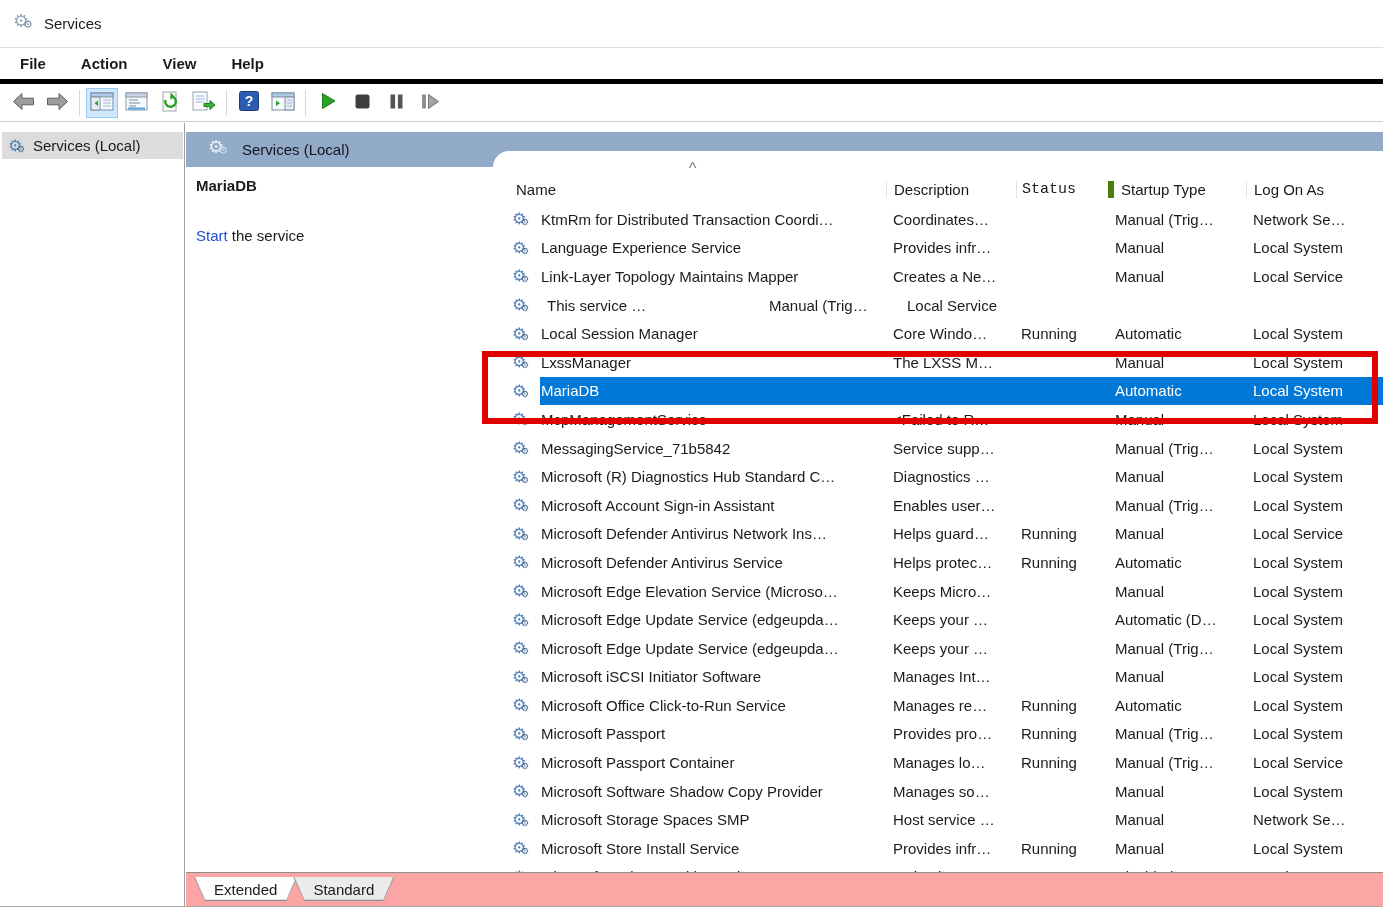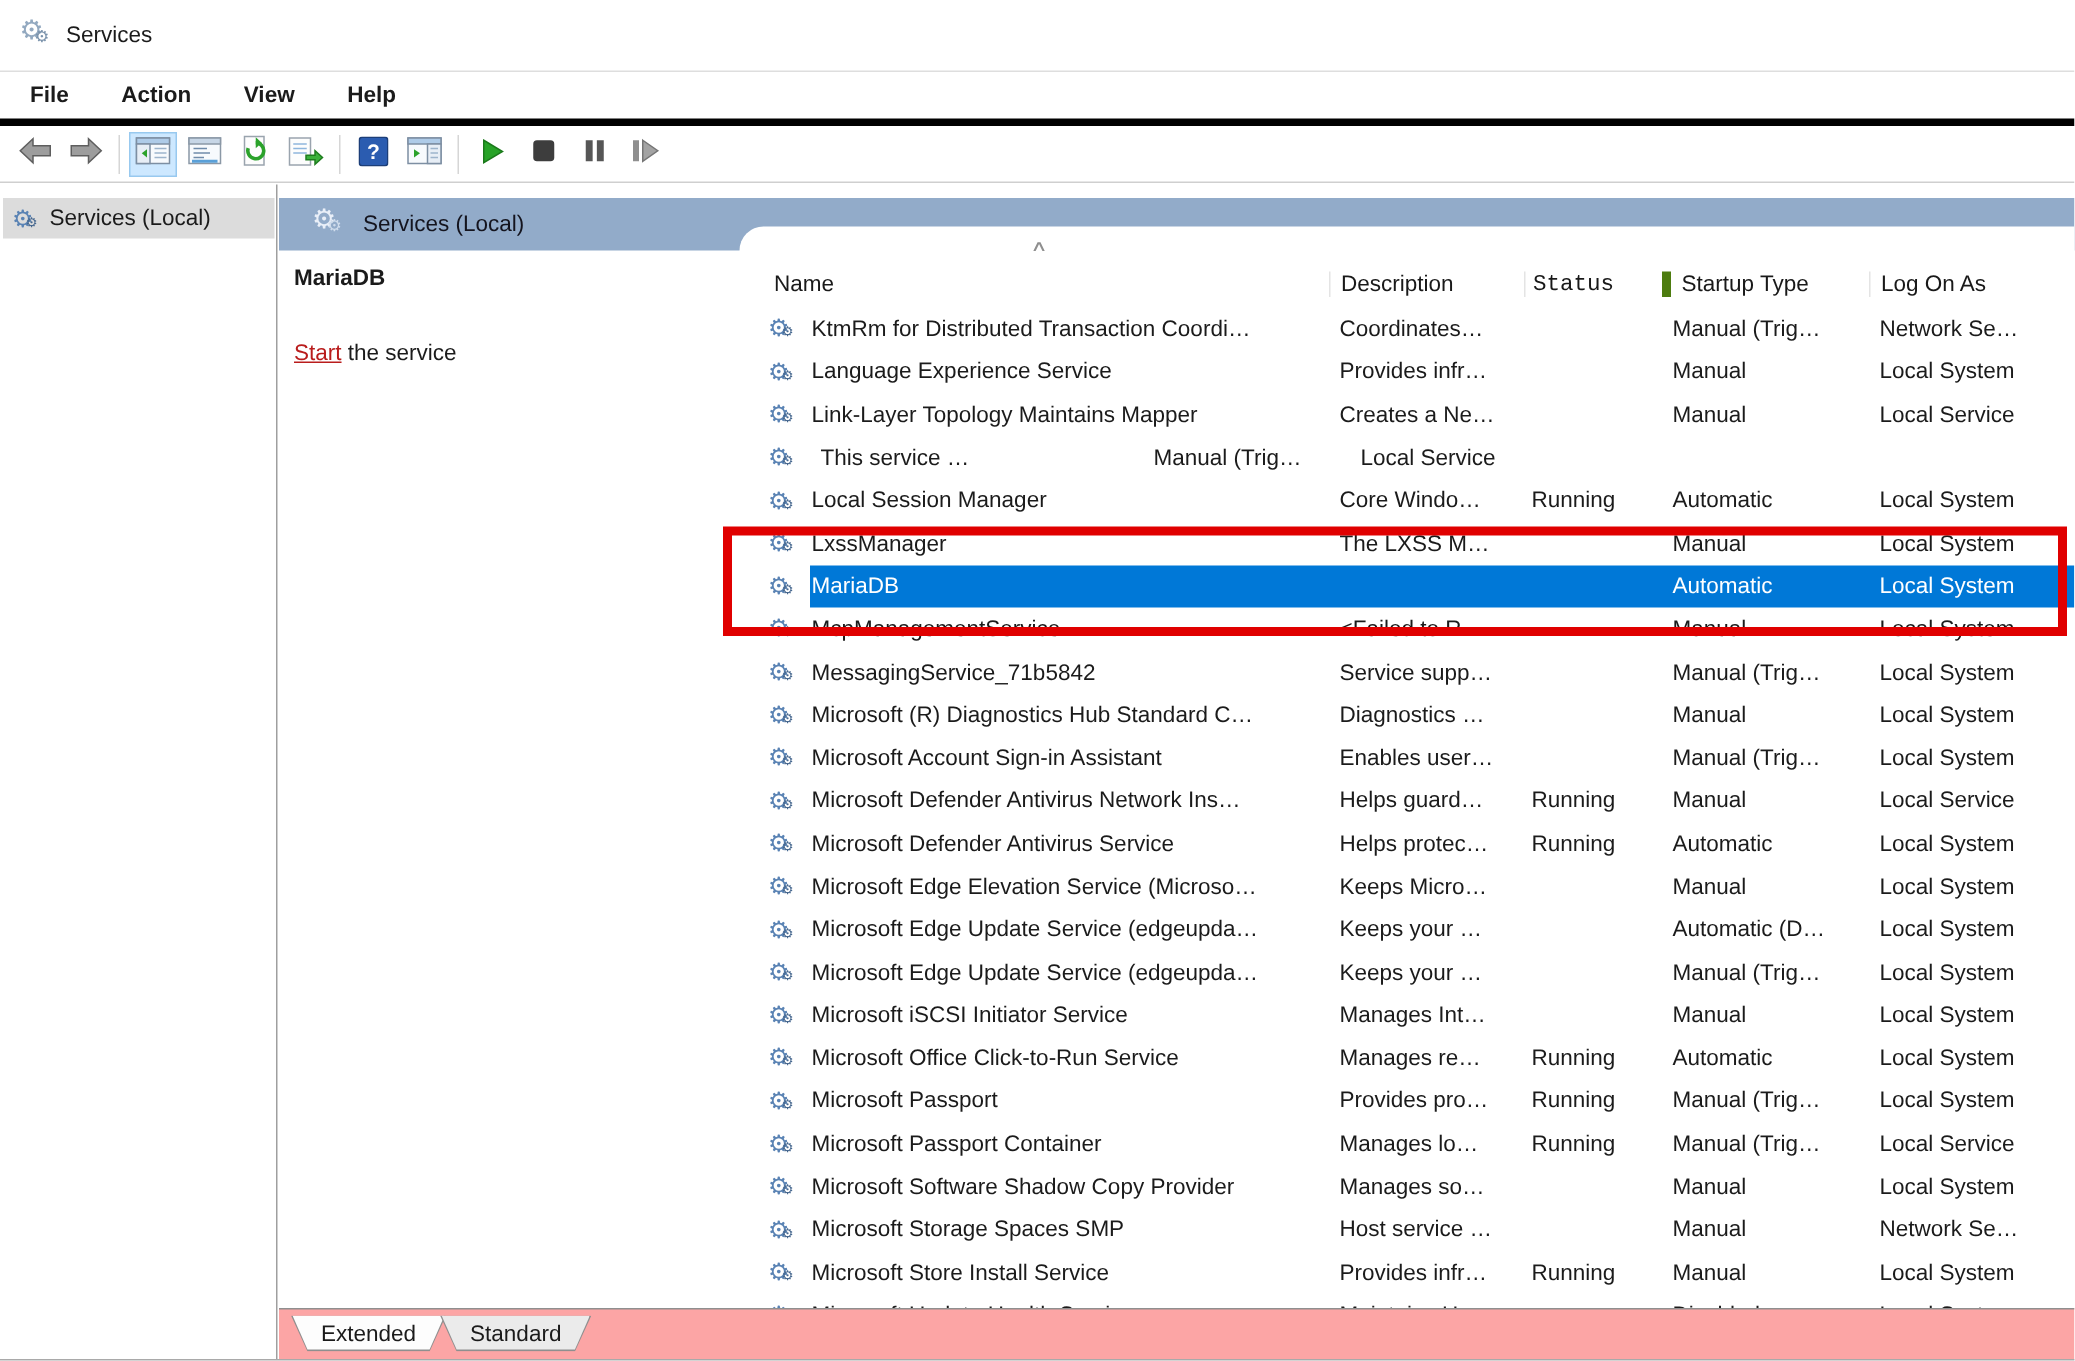--- a/index.html
+++ b/index.html
@@ -42,21 +42,21 @@
   .tree-item { position:absolute; left:2px; top:9px; width:181px; height:27px;
     background:#dcdcdc; display:flex; align-items:center; padding-left:6px; gap:5px; font-size:15px; }
   .content { position:absolute; left:186px; top:0; width:1197px; height:100%; background:#fff; }
   
   .panel-header { position:absolute; left:0; top:9px; width:100%; height:35px;
     background:#92abc9; display:flex; align-items:center; padding-left:22px; gap:12px; z-index:0; }
   .panel-header .ph-title { font-size:15px; color:#14141e; }
   
   .svc-title { position:absolute; left:10px; top:54px; font-size:15px; font-weight:bold; z-index:2; }
   .svc-action { position:absolute; left:10px; top:104px; font-size:15px; z-index:2; }
-  .svc-action a { color:#b91c1c; text-decoration:underline; cursor:pointer;text-align:right; }
+  .svc-action a { color:#1d4ed8; cursor:pointer;text-align:right; }
   
   .list-panel { position:absolute; left:307px; top:28px; width:890px; height:743px;
     background:#fff; border-top-left-radius:16px; z-index:1; overflow:hidden; }
   .list-header { position:absolute; left:0; top:0; width:100%; height:54px; display:flex;
     align-items:flex-end; padding-bottom:7px; }
   .hcell { font-size:15px; color:#191919; white-space:nowrap; overflow:hidden; }
   .hc1 { width:393px; padding-left:23px; }
   .hc2 { width:130px; padding-left:7px; border-left:1px solid #e4e4e4; }
   .hc3 { width:92px;  padding-left:5px; border-left:1px solid #e4e4e4;font-family:Liberation Mono, monospace; }
   .hc4 { width:138px; padding-left:7px; border-left:6px solid #4d7c0f; }
@@ -432,21 +432,21 @@
       <div class="rcell rc-start c-start">Manual (Trig…</div>
       <div class="rcell rc-logon c-logon">Local System</div>
     </div>
   </div>
 
   <div class="srow">
     <div class="icon-cell">
               <span class="gear small"></span>
             </div>
     <div class="row-main">
-      <div class="rcell rc-name c-name">Microsoft iSCSI Initiator Service</div>
+      <div class="rcell rc-name c-name">Microsoft iSCSI Initiator Software</div>
       <div class="rcell rc-desc c-desc">Manages Int…</div>
       <div class="rcell rc-status c-status"></div>
       <div class="rcell rc-start c-start">Manual</div>
       <div class="rcell rc-logon c-logon">Local System</div>
     </div>
   </div>
 
   <div class="srow">
     <div class="icon-cell">
               <span class="gear small"></span>

